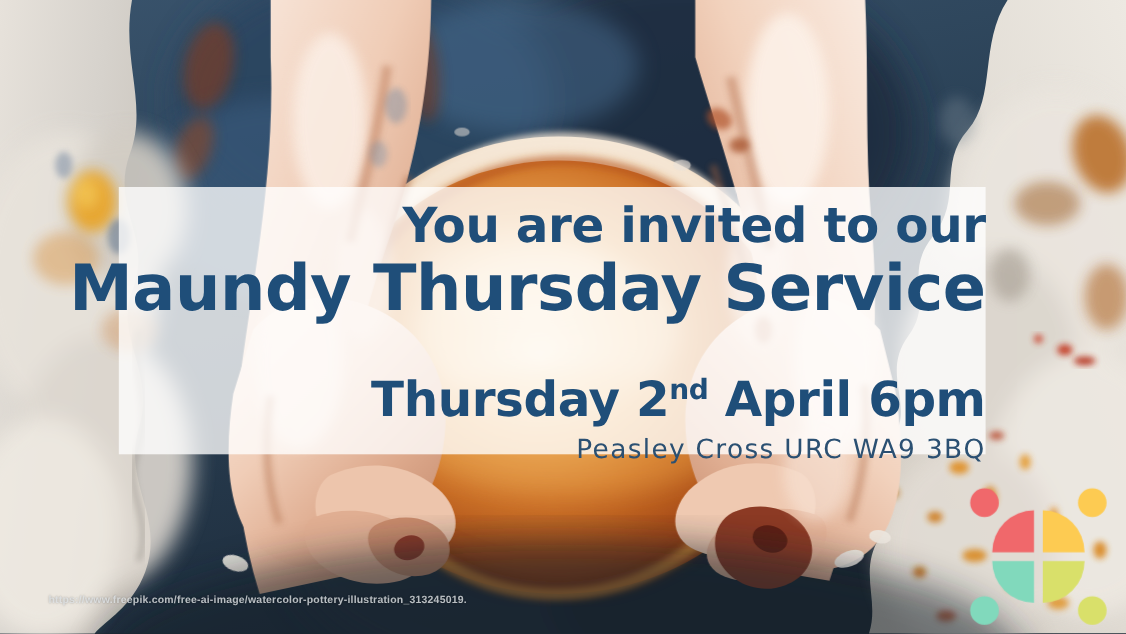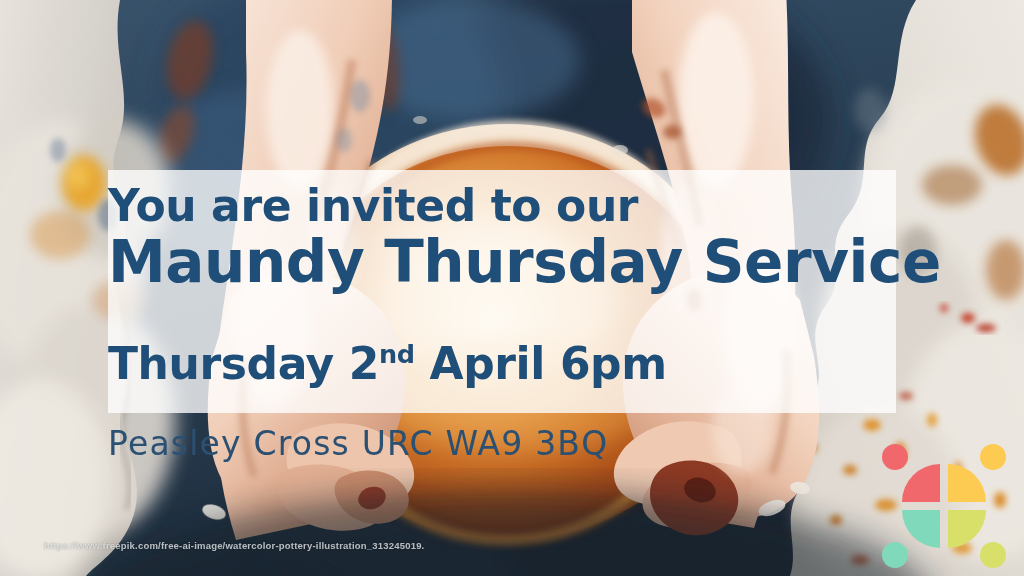--- a/index.html
+++ b/index.html
@@ -22,21 +22,21 @@
   #artwork svg { display:block; width:1024px; height:576px; }
 
   
   #text-panel {
     position:absolute;
     left:108px; top:170px;
     width:788px; height:243px;
     background:rgba(255,255,255,0.78);
     display:flex;
     flex-direction:column;
-    align-items:flex-start;
+    align-items:flex-end;
     justify-content:flex-start;
     padding-top:8px;
   }
 
   .headline {
     font-family:"DejaVu Sans", sans-serif;
     font-weight:bold;
     font-size:45px;
     line-height:56px;
     letter-spacing:-0.4px;
@@ -48,24 +48,24 @@
   .headline.l2 { font-size:58px; }
   .headline.l3 { font-size:44px;margin-top:46px; }
 
   .ord {
     font-size:0.58em;
     vertical-align:super;
     line-height:0;
   }
 
   .subline {
-    margin-top:32px;
+    margin-top:2px;
     font-family:"DejaVu Sans", sans-serif;
     font-weight:400;
-    font-size:33px;
+    font-size:24px;
     letter-spacing:1.2px;
     color:#2B5072;
     text-align:center;
     white-space:nowrap;
   }
 
   
   #credit {
     position:absolute;
     left:44px; top:540px;

